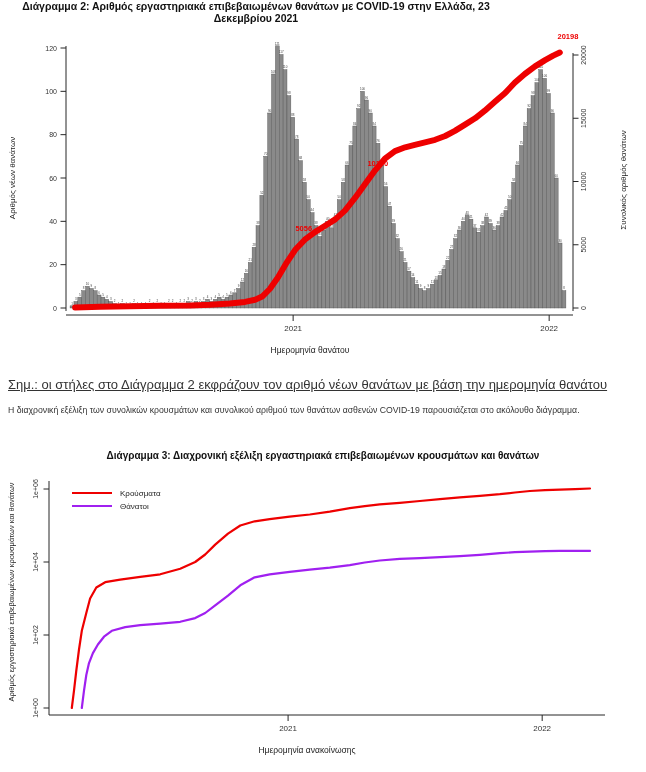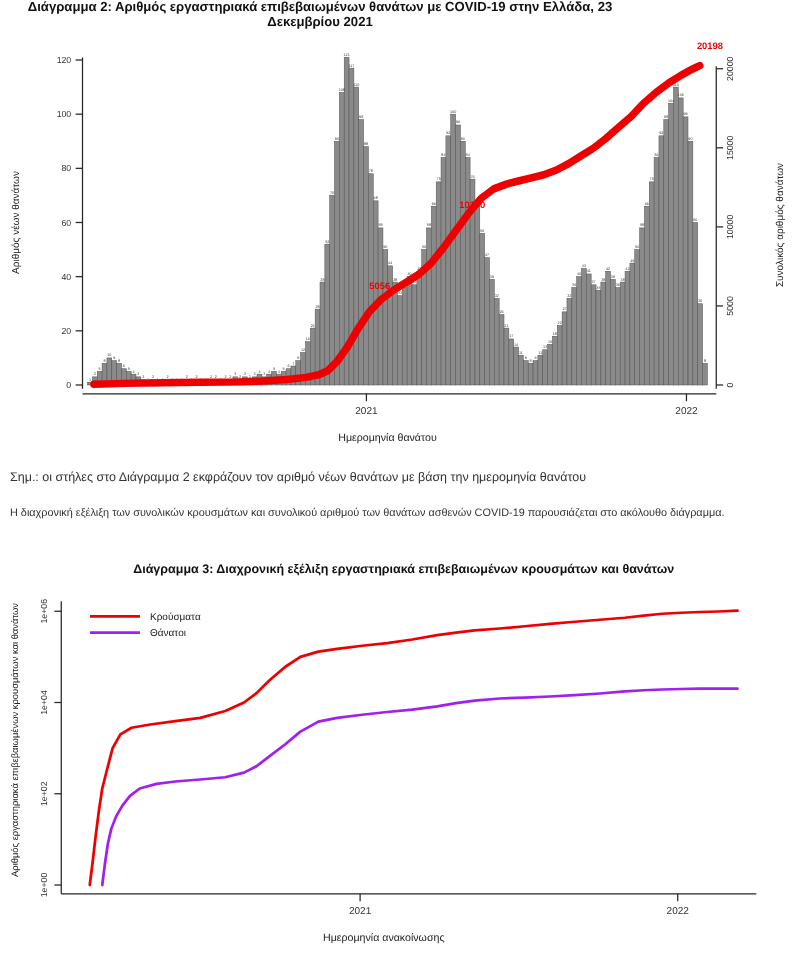--- a/index.html
+++ b/index.html
@@ -7,21 +7,21 @@
     position:relative;width:646px;height:772px;background:#ffffff;
     font-family:"Liberation Sans",sans-serif;color:#1a1a1a;overflow:hidden;
   }
   #charts{position:absolute;left:0;top:0;}
   .c2-title{
     position:absolute;left:0;top:9;width:512px;text-align:center;
     font-size:10.5px;font-weight:bold;color:#111;
   }
   .note1{
     position:absolute;left:8px;top:377px;width:632px;
-    font-size:10px;color:#333;
+    font-size:13px;color:#333;text-decoration:underline;
   }
   .note2{
     position:absolute;left:8px;top:401px;width:632px;
     font-size:8.7px;color:#333;text-align:justify;line-height:18px;
   }
   .c3-title{
     position:absolute;left:0;top:450px;width:646px;text-align:center;
     font-size:10px;font-weight:bold;color:#111;
   }
 </style>

